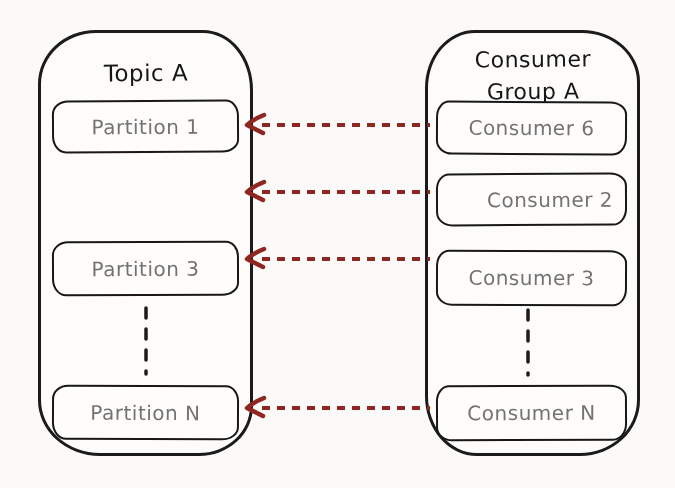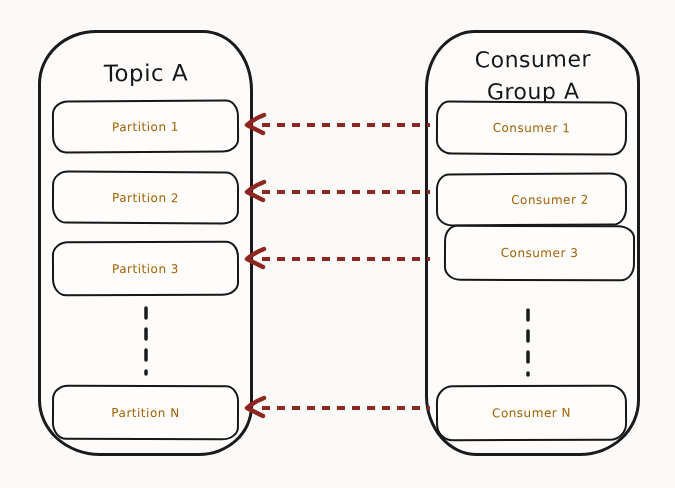--- a/index.html
+++ b/index.html
@@ -56,59 +56,58 @@
   }
   
   .node {
     position: absolute;
     box-sizing: border-box;
     border: 2.5px solid #181818;
     background: #fefdfb;
     display: flex;
     align-items: center;
     justify-content: center;
-    font-size: 12px;
+    font-size: 20px;
     letter-spacing: 0.5px;
-    color: #a16207;
+    color: #737373;
   }
   .topic .node { left: 11px; width: 187px; border-radius: 16px 13px 17px 14px / 14px 16px 13px 17px; }
   .group .node { left: 8px;  width: 191px; border-radius: 13px 17px 14px 16px / 16px 13px 17px 14px; }
 
   .topic .node.r1 { top: 67px;  height: 53px; transform: rotate(-0.3deg); }
   .topic .node.r2 { top: 138px; height: 53px; transform: rotate(0.3deg); }
   .topic .node.r3 { top: 208px; height: 55px; transform: rotate(-0.2deg); }
   .topic .node.rn { top: 352px; height: 55px; transform: rotate(0.25deg); text-align: center; }
 
   .group .node.r1 { top: 68px;  height: 54px; transform: rotate(0.3deg); }
   .group .node.r2 { top: 140px; height: 53px; transform: rotate(-0.3deg); padding-left: 37px; }
-  .group .node.r3 { top: 192px; height: 56px; transform: rotate(0.2deg); margin-left: 8px; }
-  .group .node.rn { top: 352px; height: 56px; transform: rotate(-0.25deg); border-radius: 17px; }
+  .group .node.r3 { top: 217px; height: 56px; transform: rotate(0.2deg); }
+  .group .node.rn { top: 352px; height: 56px; transform: rotate(-0.25deg); }
 
   #overlay {
     position: absolute;
     left: 0; top: 0;
     pointer-events: none;
   }
 </style>
 </head>
 <body>
 
 <div id="canvas">
 
   <div class="container topic">
     <div class="container-title">Topic A</div>
     <div class="node r1">Partition 1</div>
-    <div class="node r2">Partition 2</div>
     <div class="node r3">Partition 3</div>
     <div class="node rn">Partition N</div>
   </div>
 
   <div class="container group">
     <div class="container-title">Consumer Group A</div>
-    <div class="node r1">Consumer 1</div>
+    <div class="node r1">Consumer 6</div>
     <div class="node r2">Consumer 2</div>
     <div class="node r3">Consumer 3</div>
     <div class="node rn">Consumer N</div>
   </div>
 
   <svg id="overlay" width="675" height="488" viewBox="0 0 675 488">
 
     <line x1="146" y1="308" x2="146" y2="374" stroke-width="3.5" stroke-dasharray="10 11" stroke-linecap="round" stroke="#1b1b1b"></line>
 
     <line x1="528" y1="310" x2="528" y2="375" stroke-width="3.5" stroke-dasharray="10 11" stroke-linecap="round" stroke="#1b1b1b"></line>

